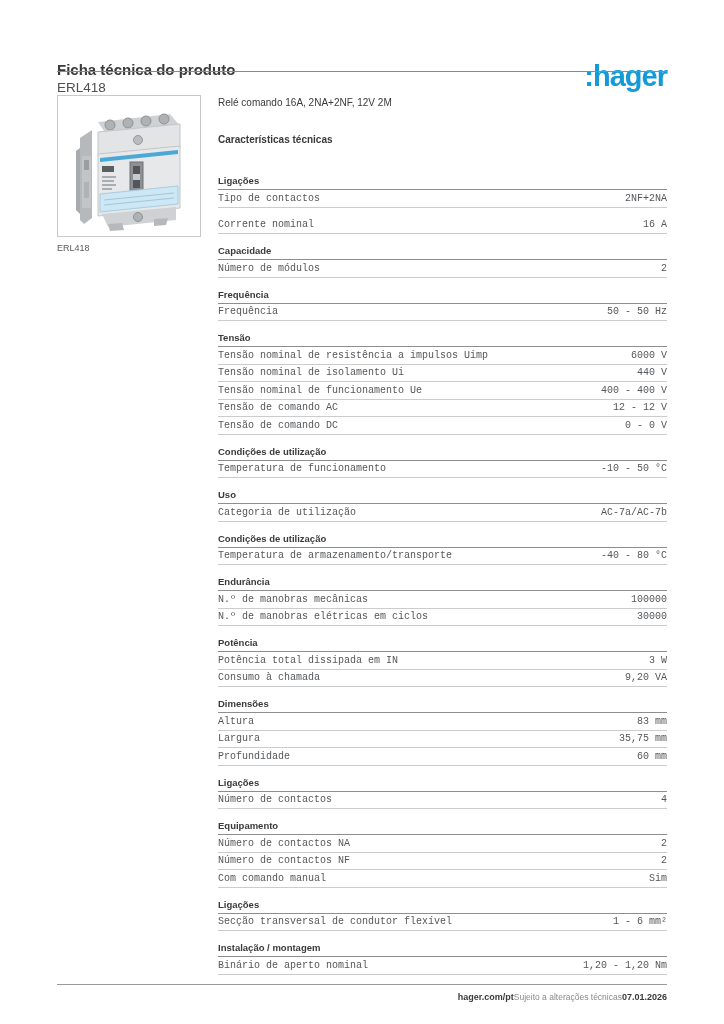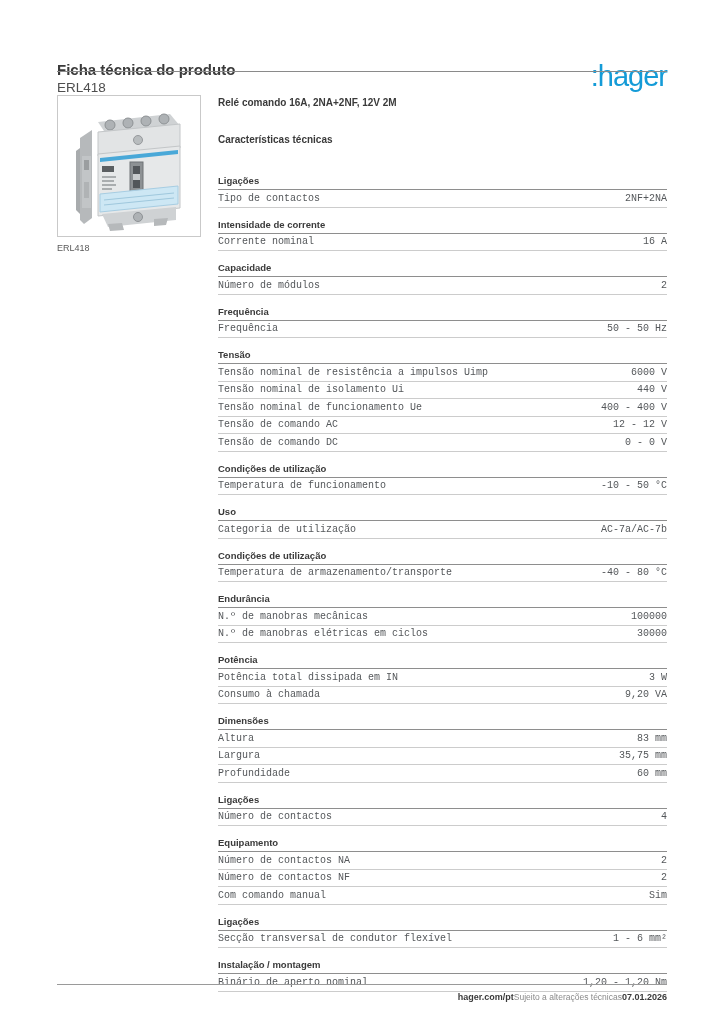--- a/index.html
+++ b/index.html
@@ -34,21 +34,21 @@
     font-size: 13.5px;
     font-weight: normal;
     color: #4e4e4e;
     line-height: 17px;
   }
   .brand-logo {
     position: absolute;
     right: 0;
     top: 1px;
     font-size: 29px;
-    font-weight: normal;
+    font-weight: bold;
     letter-spacing: -1px;
     color: #149bd7;
     line-height: 30px;
   }
   .header-rule {
     position: absolute;
     left: 57px;
     right: 57px;
     top: 71px;
     border-top: 1.5px solid #8a8a8a;
@@ -79,21 +79,21 @@
     color: #5a5a5a;
   }
   .right-col {
     position: absolute;
     left: 161px;
     top: 0;
     width: 449px;
   }
   .product-title {
     font-size: 10px;
-    font-weight: bold;
+    font-weight: normal;
     color: #3a3a3a;
     margin-top: 2px;
   }
   .characteristics-heading {
     font-size: 10px;
     font-weight: bold;
     color: #3a3a3a;
     margin-top: 26px;
     margin-bottom: 28px;
   }
@@ -201,21 +201,20 @@
       <div class="characteristics-heading">Características técnicas</div>
       <div>
           <div class="section">
             <div class="section-heading">Ligações</div>
             <div class="spec-row">
               <span class="spec-label">Tipo de contactos</span>
               <span class="spec-value">2NF+2NA</span>
             </div>
           </div>
           <div class="section">
-            <div class="section-heading">Intensidade de corrente</div>
             <div class="spec-row">
               <span class="spec-label">Corrente nominal</span>
               <span class="spec-value">16 A</span>
             </div>
           </div>
           <div class="section">
             <div class="section-heading">Capacidade</div>
             <div class="spec-row">
               <span class="spec-label">Número de módulos</span>
               <span class="spec-value">2</span>

